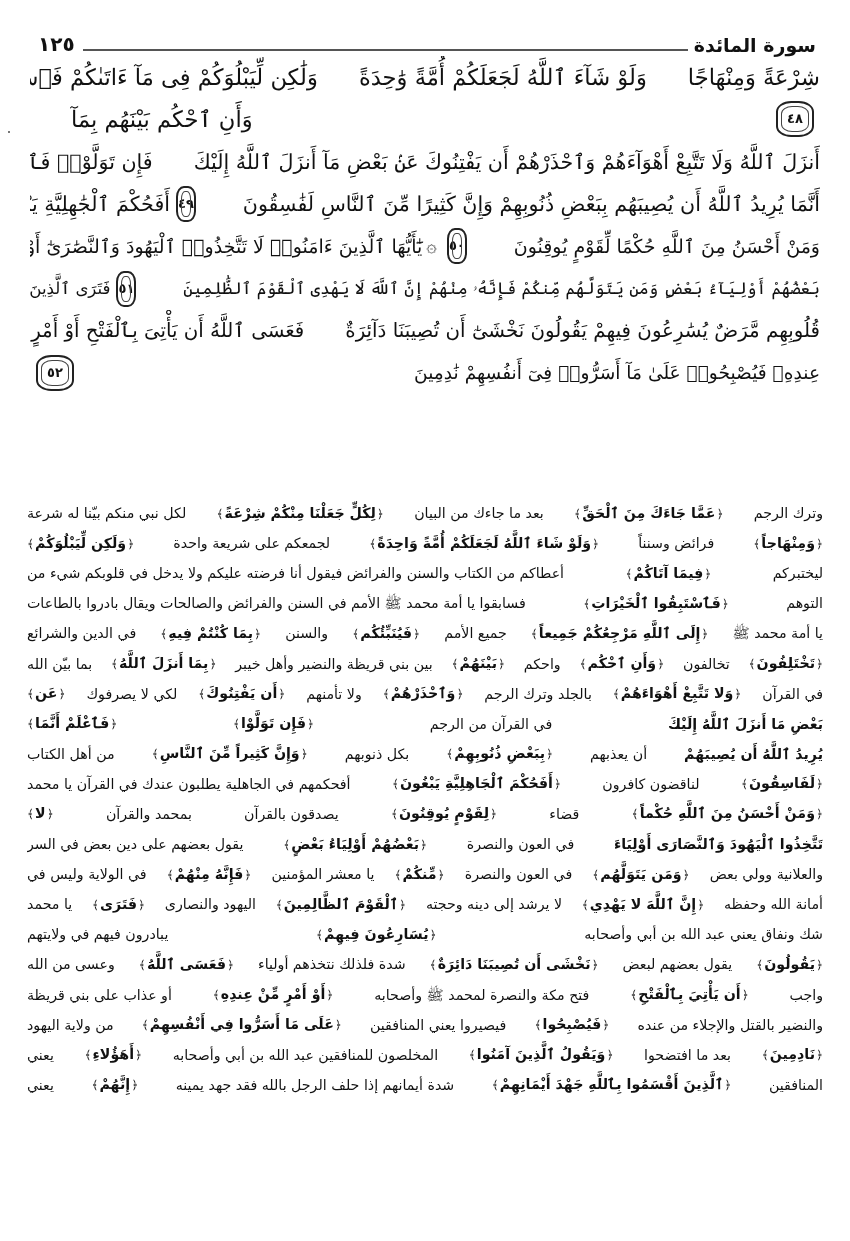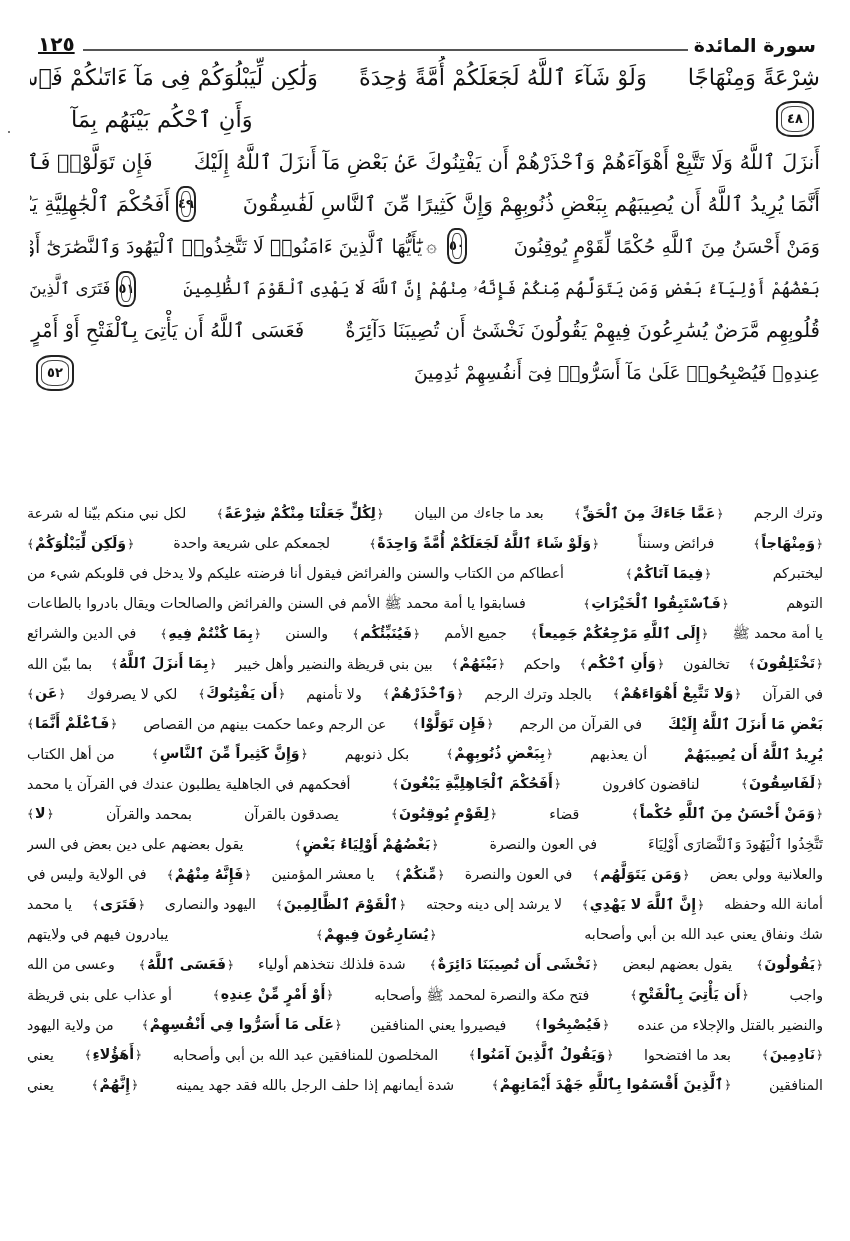--- a/index.html
+++ b/index.html
@@ -45,21 +45,20 @@
       border-bottom: 2px solid #555;
       margin-bottom: 5px;
     }
     .page-number {
       font-family: "DejaVu Sans", sans-serif;
       font-weight: bold;
       font-size: 20px;
       white-space: nowrap;
       padding-right: 8px;
       letter-spacing: 1px;
-      text-decoration: underline;
     }
     
     .quran {
       position: absolute;
       top: 56px;
       left: 30px;
       width: 790px;
       direction: rtl;
     }
     .q-line {
@@ -240,21 +239,20 @@
         <span class="t-seg quote">وَٱحْذَرْهُمْ</span>
         <span class="t-seg">ولا تأمنهم</span>
         <span class="t-seg quote">أَن يَفْتِنُوكَ</span>
         <span class="t-seg">لكي لا يصرفوك</span>
         <span class="t-seg quote">عَن</span>
       </div>
       <div class="t-line">
         <span class="t-seg" style="font-weight: bold;">بَعْضِ مَا أَنزَلَ ٱللَّهُ إِلَيْكَ</span>
         <span class="t-seg">في القرآن من الرجم</span>
         <span class="t-seg quote">فَإِن تَوَلَّوْا</span>
-        <span class="t-seg">عن الرجم وعما حكمت بينهم من القصاص</span>
         <span class="t-seg quote">فَٱعْلَمْ أَنَّمَا</span>
       </div>
       <div class="t-line">
         <span class="t-seg" style="font-weight: bold;">يُرِيدُ ٱللَّهُ أَن يُصِيبَهُمْ</span>
         <span class="t-seg">أن يعذبهم</span>
         <span class="t-seg quote">بِبَعْضِ ذُنُوبِهِمْ</span>
         <span class="t-seg">بكل ذنوبهم</span>
         <span class="t-seg quote">وَإِنَّ كَثِيراً مِّنَ ٱلنَّاسِ</span>
         <span class="t-seg">من أهل الكتاب</span>
       </div>
@@ -266,21 +264,21 @@
       </div>
       <div class="t-line">
         <span class="t-seg quote">وَمَنْ أَحْسَنُ مِنَ ٱللَّهِ حُكْماً</span>
         <span class="t-seg">قضاء</span>
         <span class="t-seg quote">لِقَوْمٍ يُوقِنُونَ</span>
         <span class="t-seg">يصدقون بالقرآن</span>
         <span class="t-seg">بمحمد والقرآن</span>
         <span class="t-seg quote">لا</span>
       </div>
       <div class="t-line">
-        <span class="t-seg" style="font-weight: normal;">تَتَّخِذُوا ٱلْيَهُودَ وَٱلنَّصَارَى أَوْلِيَاءَ</span>
+        <span class="t-seg" style="font-weight: bold;">تَتَّخِذُوا ٱلْيَهُودَ وَٱلنَّصَارَى أَوْلِيَاءَ</span>
         <span class="t-seg">في العون والنصرة</span>
         <span class="t-seg quote">بَعْضُهُمْ أَوْلِيَاءُ بَعْضٍ</span>
         <span class="t-seg">يقول بعضهم على دين بعض في السر</span>
       </div>
       <div class="t-line">
         <span class="t-seg">والعلانية وولي بعض</span>
         <span class="t-seg quote">وَمَن يَتَوَلَّهُم</span>
         <span class="t-seg">في العون والنصرة</span>
         <span class="t-seg quote">مِّنكُمْ</span>
         <span class="t-seg">يا معشر المؤمنين</span>

